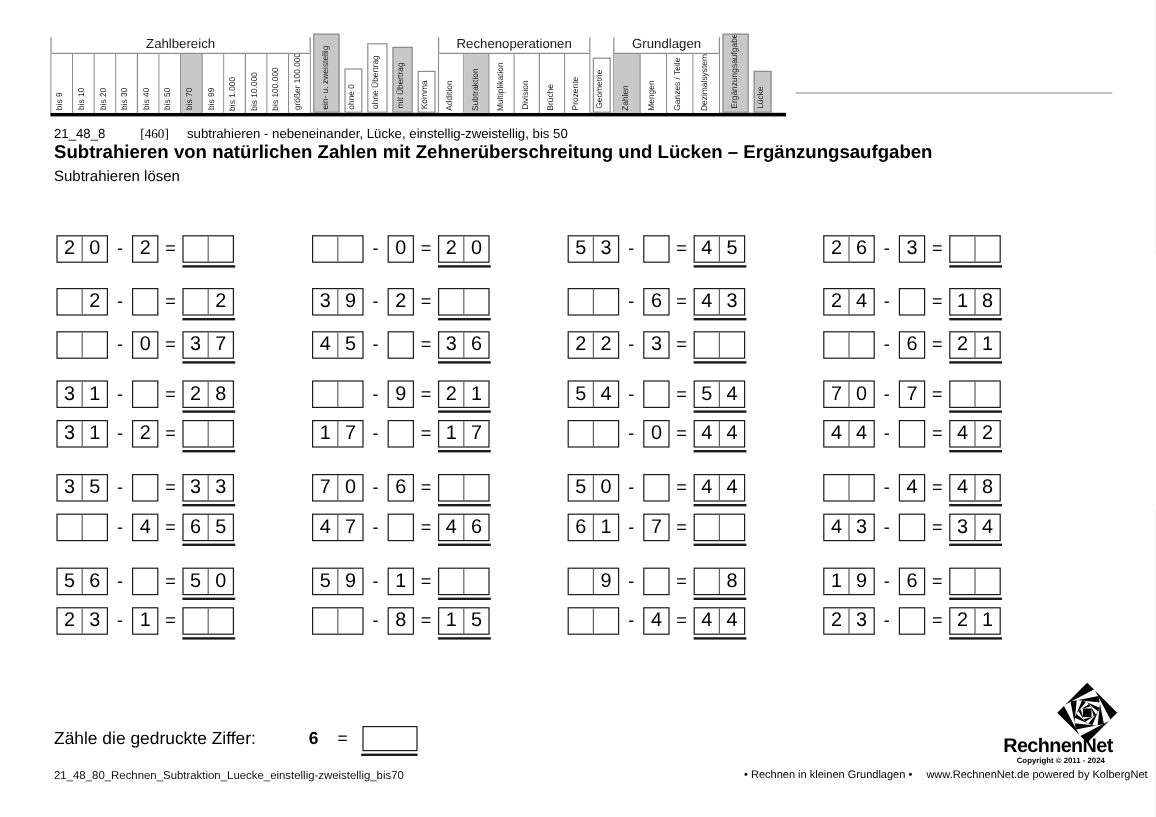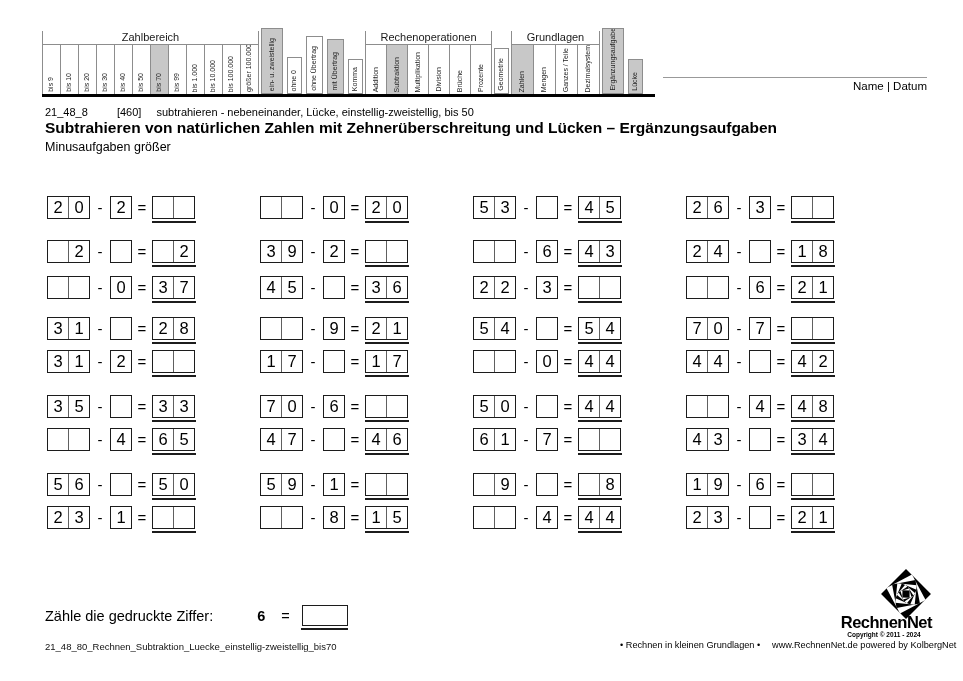--- a/index.html
+++ b/index.html
@@ -24,21 +24,21 @@
          white-space:nowrap;color:#222;}
 
   
   .nameline{position:absolute;left:663px;top:77px;width:264px;border-top:1px solid #999;}
   .namelabel{position:absolute;left:663px;top:80px;width:264px;text-align:right;
              font-size:11.5px;color:#000;}
 
   
   .info-line{position:absolute;left:45px;top:106px;font-size:11px;white-space:nowrap;}
   .info-line .code{margin-right:26px;}
-  .info-line .ref{margin-right:12px;}
+  .info-line .ref{margin-right:12px;font-family:Liberation Serif, serif;}
   .title{position:absolute;left:45px;top:119px;margin:0;font-size:15.5px;font-weight:bold;
          white-space:nowrap;}
   .subtitle{position:absolute;left:45px;top:140px;font-size:12.5px;}
 
   
   #problems{position:absolute;left:45px;top:196px;width:880px;}
   .prow{display:flex;height:24px;}
   .prob{width:213px;display:flex;align-items:flex-start;}
   .nbox{display:flex;border:1.5px solid #1c1c1c;margin:0 2px;background:#fff;}
   .cell{width:20px;height:21px;display:flex;align-items:center;justify-content:center;
@@ -53,21 +53,21 @@
   .count-line{position:absolute;left:45px;top:605px;display:flex;align-items:center;
               font-size:14.5px;}
   .count-digit{margin-left:44px;font-weight:bold;}
   .count-eq{margin-left:16px;}
   .count-box{margin-left:12px;width:44px;height:19px;border:1.5px solid #1c1c1c;
              position:relative;background:#fff;}
   .filename{position:absolute;left:45px;top:641px;font-size:9.5px;color:#111;text-align:center;}
   .slogan{position:absolute;left:620px;top:640px;font-size:9.2px;}
   .website{position:absolute;left:772px;top:640px;font-size:9.2px;text-align:right;}
   .logo{position:absolute;left:880px;top:568px;width:52px;height:52px;}
-  .brand{position:absolute;left:836px;top:613px;width:96px;text-align:right;
+  .brand{position:absolute;left:836px;top:613px;width:96px;text-align:left;
          font-size:16.5px;font-weight:bold;letter-spacing:-0.5px;}
   .copyright{position:absolute;left:836px;top:631px;width:96px;text-align:center;
              font-size:6.5px;font-weight:bold;}
 </style>
 </head>
 <body>
 
 <div class="page">
 
   <div id="filter-bar">
@@ -172,30 +172,29 @@
       </div>
       <div class="fsingle active" style="width: 20px; height: 62px;">
         <span class="vtext">Ergänzungsaufgaben</span>
       </div>
       <div class="fsingle active" style="width: 13px; height: 31px;">
         <span class="vtext">Lücke</span>
       </div>
     </div>
 
   <div class="nameline"></div>
-  <div class="namelabel">Name | Datum</div>
 
   <div class="info-line">
     <span class="code">21_48_8</span>
     <span class="ref">[460]</span>
     <span>subtrahieren - nebeneinander, Lücke, einstellig-zweistellig, bis 50</span>
   </div>
 
   <h1 class="title">Subtrahieren von natürlichen Zahlen mit Zehnerüberschreitung und Lücken – Ergänzungsaufgaben</h1>
-  <div class="subtitle">Minusaufgaben größer</div>
+  <div class="subtitle">Subtrahieren lösen</div>
 
   <div id="problems">
       <div class="prow" style="margin-bottom: 20px;">
         <div class="prob">
           <div class="nbox">
             <span class="cell">2</span>
             <span class="cell">0</span>
           </div>
           <span class="op">-</span>
           <div class="nbox">

